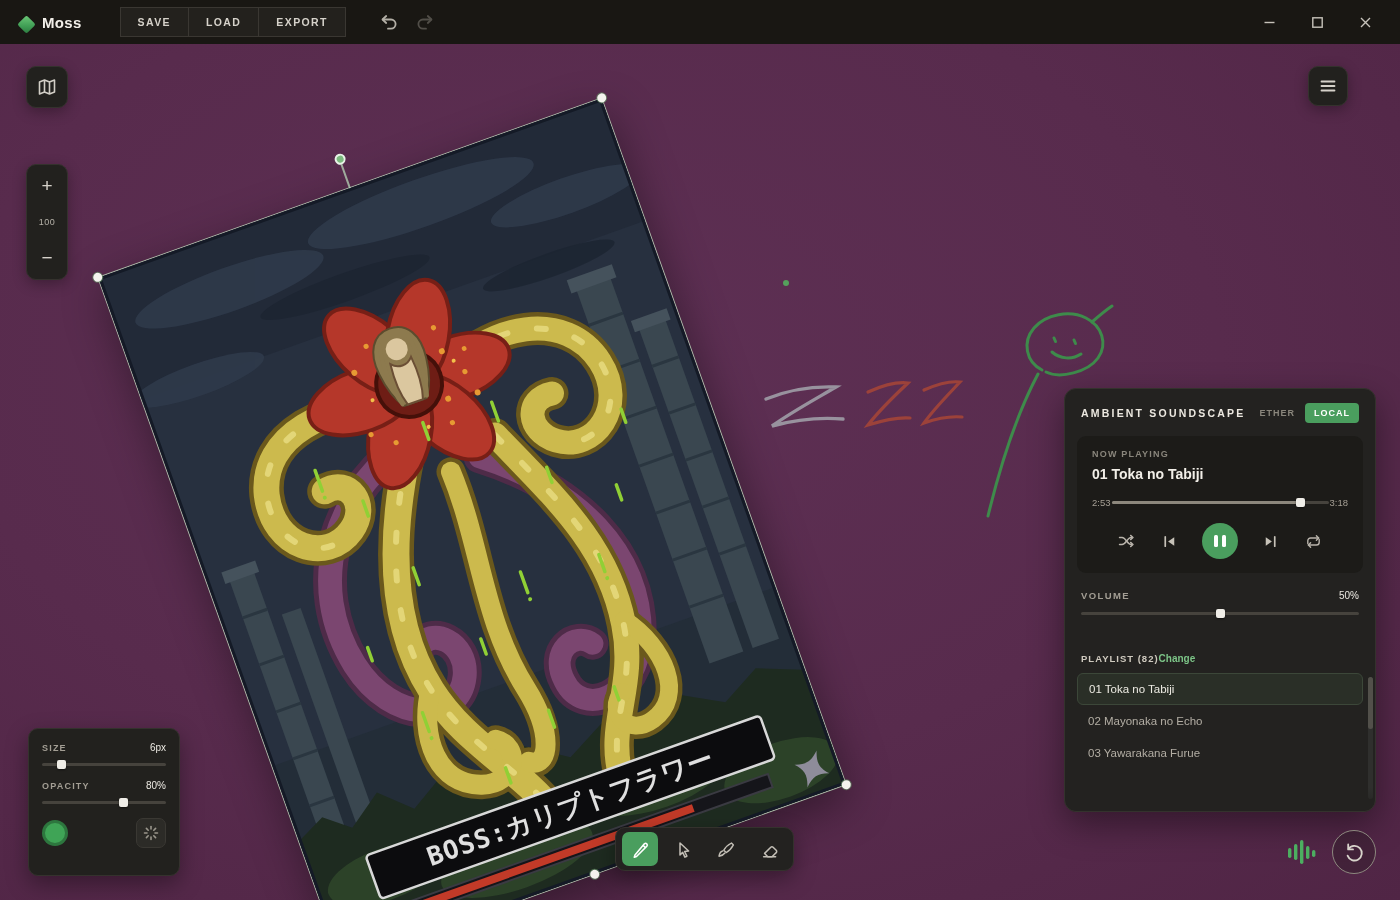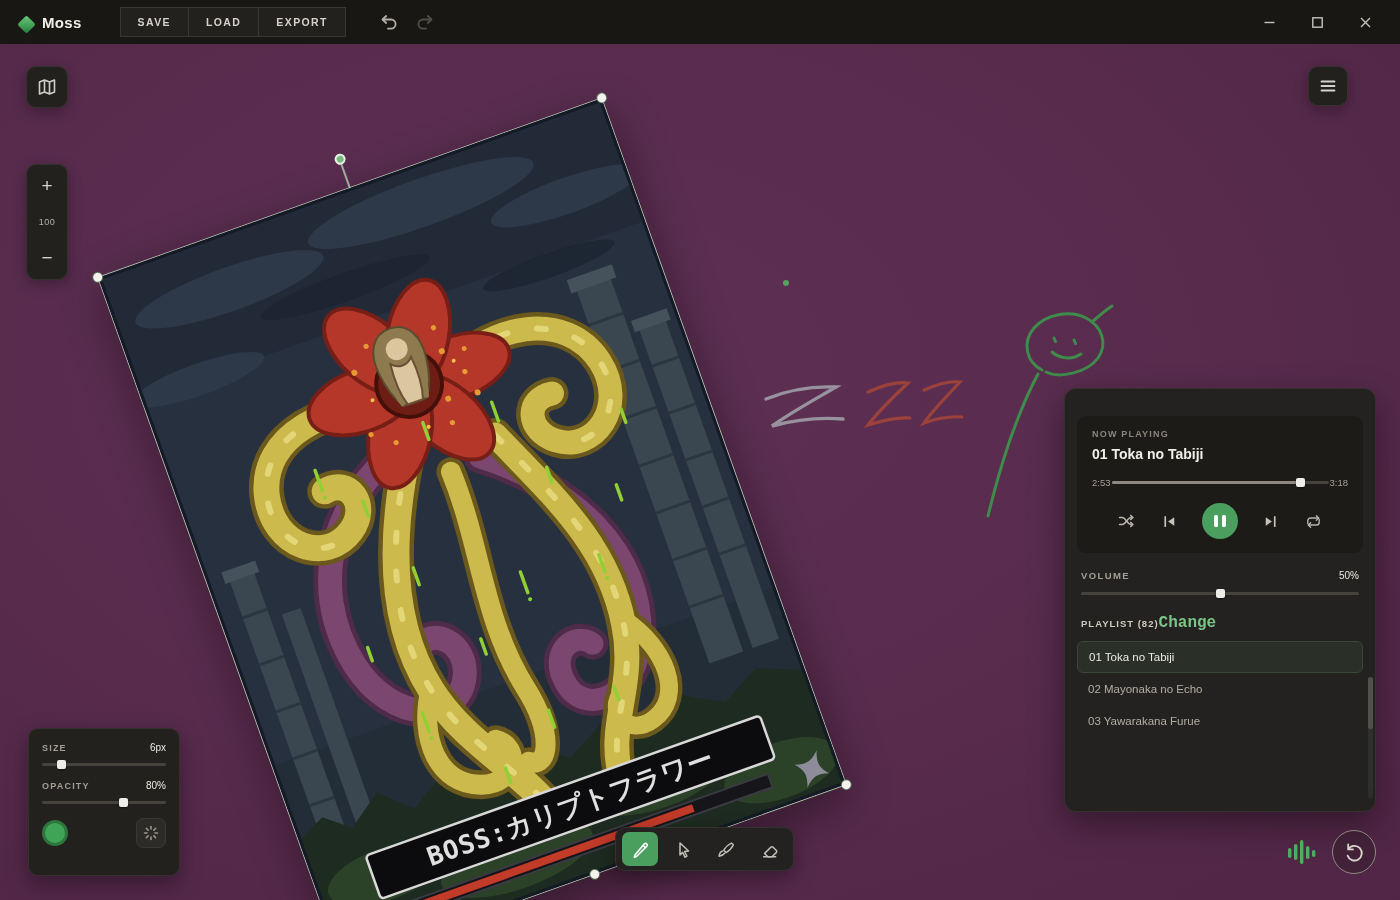--- a/index.html
+++ b/index.html
@@ -142,21 +142,21 @@
     width: 36px; height: 36px; border-radius: 50%; background: #4a9e5e; border: none; cursor: pointer;
     display: flex; align-items: center; justify-content: center; gap: 4.5px;
   }
   .pause-bar { width: 3.5px; height: 12px; border-radius: 1.5px; background: #fff; }
   .volume-row { display: flex; justify-content: space-between; align-items: center; margin-top: 17px; padding: 0 4px; }
   .vol-label { font-size: 9.5px; letter-spacing: 1.4px; color: #a39e94; font-weight: bold; }
   .vol-value { font-size: 10px; color: #ece9e2; }
   .volume-slider { position: relative; height: 3px; background: #46433d; border-radius: 2px; margin: 11px 4px 0; cursor: pointer; }
   .playlist-row { display: flex; align-items: baseline; margin-top: 19px; padding: 0 4px; }
   .pl-label { font-size: 9.5px; letter-spacing: 1px; color: #cfcabf; font-weight: bold; }
-  .pl-change { background: none; border: none; color: #7cc487; font-family: Liberation Mono, monospace; font-size: 16px; font-weight: bold; cursor: pointer; }
+  .pl-change { background: none; border: none; color: #7cc487; font-family: Liberation Sans, sans-serif; font-size: 10px; font-weight: bold; cursor: pointer; margin-top: 19px; }
   .track-list { margin-top: 9px; position: relative; }
   .track {
     height: 32px; display: flex; align-items: center; padding: 0 11px; font-size: 11.5px;
     color: #b3aea4; border-radius: 6px; cursor: pointer;
   }
   .track.selected { background: #2a2f27; border: 1px solid #3c4739; color: #eceae2; }
   .pl-scrollbar { position: absolute; right: 2px; top: 288px; width: 5px; height: 122px; border-radius: 3px; background: rgba(255,255,255,.06); }
   .pl-scroll-thumb { position: absolute; top: 0; left: 0; width: 5px; height: 52px; border-radius: 3px; background: #52504a; cursor: pointer; }
   .list-fade { position: absolute; left: 1px; right: 1px; bottom: 0; height: 24px;
     background: linear-gradient(to bottom, rgba(35,34,32,0), rgba(35,34,32,.92)); border-radius: 0 0 12px 12px; pointer-events: none; }
@@ -485,20 +485,27 @@
     </button>
     <button class="tool-btn">
       <svg width="19" height="19" viewBox="0 0 19 19">
         <path d="M4.6 13.4 L10.8 7.2 a1.6 1.6 0 0 1 2.3 0 L16.2 10.3 a1.6 1.6 0 0 1 0 2.3 L12 16.8 H7.8 Z" fill="none" stroke="#c3bfb6" stroke-width="1.5" stroke-linejoin="round"></path>
         <path d="M3.6 16.8 H15.6" stroke="#c3bfb6" stroke-width="1.5" stroke-linecap="round"></path>
       </svg>
     </button>
   </div>
 
   <div class="music-panel">
+    <div class="mp-header">
+      <div class="mp-title">AMBIENT SOUNDSCAPE</div>
+      <div class="mp-sources">
+        <button class="src-ether">ETHER</button>
+        <button class="src-local">LOCAL</button>
+      </div>
+    </div>
 
     <div class="player-card">
       <div class="np-label">NOW PLAYING</div>
       <div class="np-title">01 Toka no Tabiji</div>
       <div class="progress-row">
         <span class="time">2:53</span>
         <div class="progress-bar">
           <div class="progress-fill"></div>
           <div class="progress-thumb"></div>
         </div>

